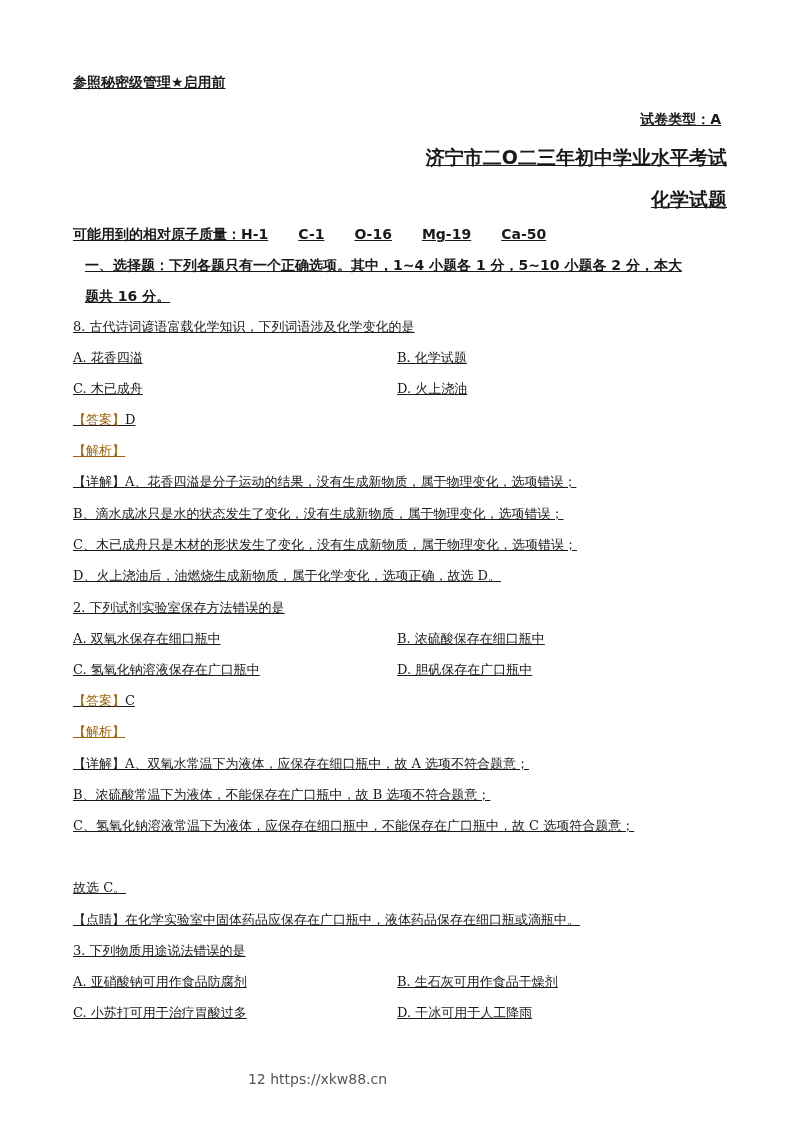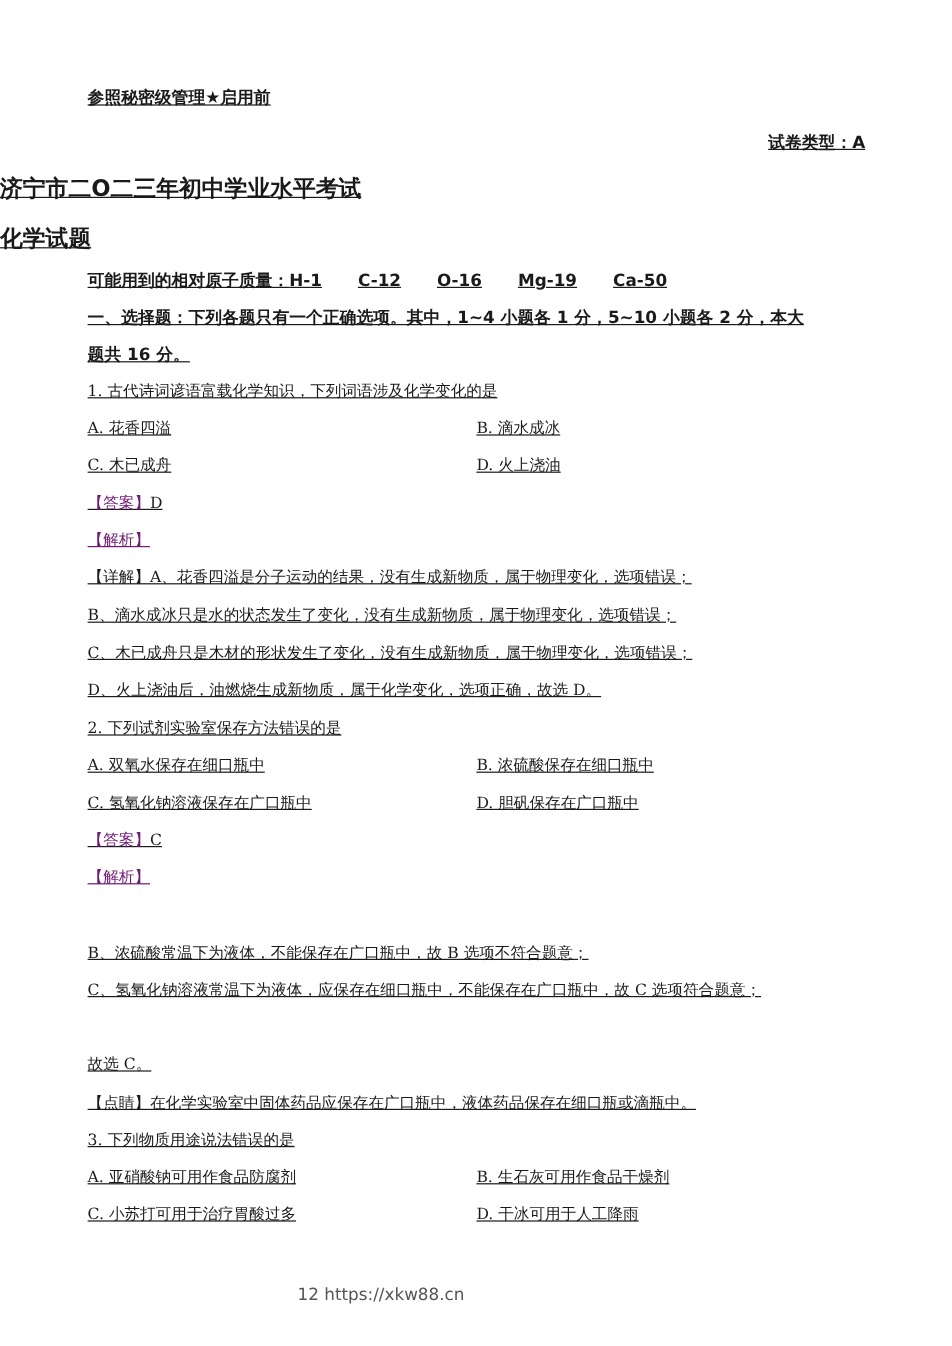--- a/index.html
+++ b/index.html
@@ -6,54 +6,54 @@
     body {
       width: 793px; height: 1122px; position: relative; overflow: hidden;
       font-family: "DejaVu Serif", "Liberation Serif", serif;
       color: #1a1a1a;
     }
     .page { position: absolute; left: 0; top: 0; width: 793px; height: 1122px; }
     .line { position: absolute; left: 73px; white-space: nowrap; font-size: 13px; line-height: 18px; text-decoration: underline; }
     .bold { font-weight: bold; font-family: "DejaVu Sans", "Liberation Sans", sans-serif; }
     .secret { top: 73px; font-size: 14px; }
     .paper-type { top: 110px; left: auto; right: 72px; font-size: 14px; text-align: center; }
-    .title { left: 0; width: 727px; text-align: left; font-size: 19px; line-height: 24px; }
+    .title { left: 0; width: 727px; text-align: right; font-size: 19px; line-height: 24px; }
     .title-main { top: 145px; }
     .title-sub { top: 187px; }
     .atomic { top: 225px; font-size: 14px; }
     .atomic span.gap { display: inline-block; width: 30px; }
-    .section { font-size: 14px; }
+    .section { font-size: 14px; margin-left: 12px; }
     .opt-right { left: 397px; }
-    .tag { color: #701a75; }
+    .tag { color: #a16207; }
     .footer {
       position: absolute; top: 1071px; left: 0; width: 635px; text-align: center;
       font-family: "DejaVu Sans", "Liberation Sans", sans-serif; font-size: 14px; color: #555555;
     }
   </style>
 </head>
 <body>
 
 <div class="page">
 
   <div class="line bold secret">参照秘密级管理★启用前</div>
   <div class="line bold paper-type">试卷类型：A</div>
 
   <div class="line bold title title-main">济宁市二O二三年初中学业水平考试</div>
   <div class="line bold title title-sub">化学试题</div>
 
   <div class="line bold atomic">
-    <span>可能用到的相对原子质量：</span><span>H-1</span><span class="gap"></span><span>C-12</span><span class="gap"></span><span>O-16</span><span class="gap"></span><span>Mg-19</span><span class="gap"></span><span>Ca-50</span>
+    <span>可能用到的相对原子质量：</span><span>H-1</span><span class="gap"></span><span>C-1</span><span class="gap"></span><span>O-16</span><span class="gap"></span><span>Mg-19</span><span class="gap"></span><span>Ca-50</span>
   </div>
 
   <div class="line bold section" style="top:256px">一、选择题：下列各题只有一个正确选项。其中，1~4 小题各 1 分，5~10 小题各 2 分，本大</div>
   <div class="line bold section" style="top:287px">题共 16 分。</div>
 
-  <div class="line" style="top:318px">1. 古代诗词谚语富载化学知识，下列词语涉及化学变化的是</div>
+  <div class="line" style="top:318px">8. 古代诗词谚语富载化学知识，下列词语涉及化学变化的是</div>
   <div class="line" style="top:349px">A. 花香四溢</div>
-  <div class="line opt-right" style="top:349px">B. 滴水成冰</div>
+  <div class="line opt-right" style="top:349px">B. 化学试题</div>
   <div class="line" style="top:380px">C. 木已成舟</div>
   <div class="line opt-right" style="top:380px">D. 火上浇油</div>
   <div class="line" style="top:411px">
     <span class="tag">【答案】</span><span>D</span>
   </div>
   <div class="line tag" style="top:442px">【解析】</div>
   <div class="line" style="top:473px">
     <span>【详解】</span><span>A、花香四溢是分子运动的结果，没有生成新物质，属于物理变化，选项错误；</span>
   </div>
   <div class="line" style="top:505px">B、滴水成冰只是水的状态发生了变化，没有生成新物质，属于物理变化，选项错误；</div>
@@ -62,20 +62,23 @@
 
   <div class="line" style="top:599px">2. 下列试剂实验室保存方法错误的是</div>
   <div class="line" style="top:630px">A. 双氧水保存在细口瓶中</div>
   <div class="line opt-right" style="top:630px">B. 浓硫酸保存在细口瓶中</div>
   <div class="line" style="top:661px">C. 氢氧化钠溶液保存在广口瓶中</div>
   <div class="line opt-right" style="top:661px">D. 胆矾保存在广口瓶中</div>
   <div class="line" style="top:692px">
     <span class="tag">【答案】</span><span>C</span>
   </div>
   <div class="line tag" style="top:723px">【解析】</div>
+  <div class="line" style="top:755px">
+    <span>【详解】</span><span>A、双氧水常温下为液体，应保存在细口瓶中，故 A 选项不符合题意；</span>
+  </div>
   <div class="line" style="top:786px">B、浓硫酸常温下为液体，不能保存在广口瓶中，故 B 选项不符合题意；</div>
   <div class="line" style="top:817px">C、氢氧化钠溶液常温下为液体，应保存在细口瓶中，不能保存在广口瓶中，故 C 选项符合题意；</div>
   <div class="line" style="top:879px">故选 C。</div>
   <div class="line" style="top:911px">
     <span>【点睛】</span><span>在化学实验室中固体药品应保存在广口瓶中，液体药品保存在细口瓶或滴瓶中。</span>
   </div>
 
   <div class="line" style="top:942px">3. 下列物质用途说法错误的是</div>
   <div class="line" style="top:973px">A. 亚硝酸钠可用作食品防腐剂</div>
   <div class="line opt-right" style="top:973px">B. 生石灰可用作食品干燥剂</div>

